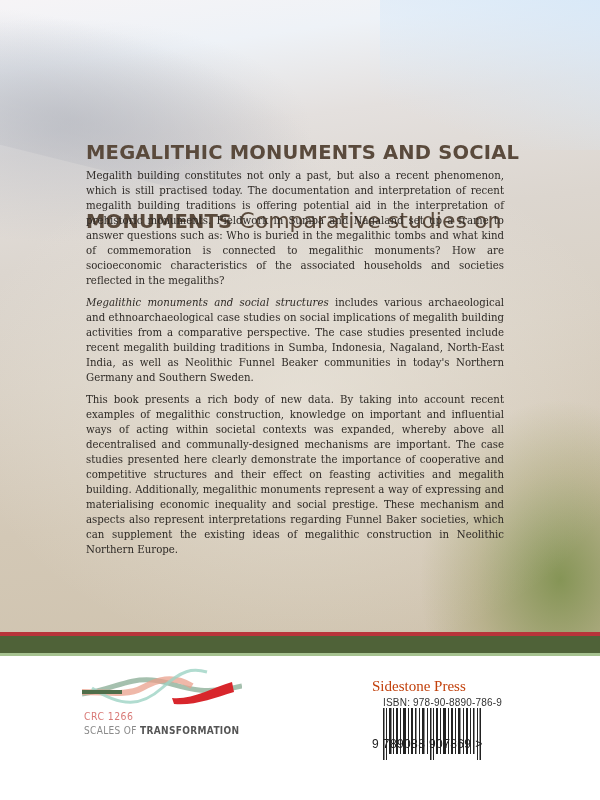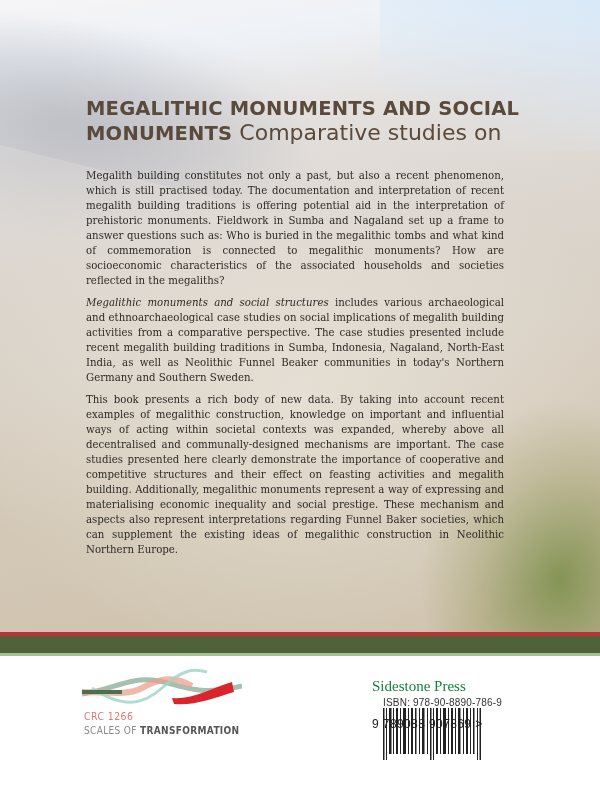--- a/index.html
+++ b/index.html
@@ -22,39 +22,39 @@
     transform: rotate(14deg);
   }
   .haze {
     position: absolute; left: 0; top: 150px; width: 600px; height: 480px;
     background: radial-gradient(ellipse 340px 260px at 300px 250px, rgba(240,236,228,0.55), rgba(240,236,228,0) 100%);
   }
 
   .title-block { position: absolute; left: 86px; top: 97px; width: 430px; color: #5a4a3c; font-family: "DejaVu Sans", sans-serif; }
   .title-bold { font-weight: bold; font-size: 19.5px; letter-spacing: 0.2px; }
   .title-sub { font-weight: normal; font-size: 22px; }
-  .title-line { line-height: 24px; white-space: nowrap; }
+  .title-line { line-height: 24px; white-space: nowrap; margin-top: 44px; }
 
   .body-text { position: absolute; left: 86px; top: 168px; width: 430px; color: #2e2a26; font-size: 10.2px; line-height: 15px; text-align: justify; }
   .body-text p { margin: 0 12px 7px 0; }
   .body-text em { font-style: italic; }
 
   .stripe-red { position: absolute; left: 0; top: 632px; width: 600px; height: 4px; background: #b8343a; }
   .stripe-green { position: absolute; left: 0; top: 636px; width: 600px; height: 17px; background: #4f6238; }
   .stripe-light { position: absolute; left: 0; top: 653px; width: 600px; height: 3px; background: #a6c290; }
 
   .logo { position: absolute; left: 82px; top: 668px; width: 160px; height: 70px; }
   .logo-crc { position: absolute; left: 2px; top: 42px; font-family: "DejaVu Sans", sans-serif; font-size: 11px; color: #d97a77; letter-spacing: 0.5px; transform: scaleX(0.85); transform-origin: left; }
   .logo-scales { position: absolute; left: 2px; top: 56px; font-family: "DejaVu Sans", sans-serif; font-size: 11px; color: #8a8a8a; letter-spacing: 0.4px; white-space: nowrap; transform: scaleX(0.82); transform-origin: left; }
   .logo-scales b { color: #555; font-weight: bold; }
 
-  .publisher { position: absolute; left: 372px; top: 678px; font-family: "Liberation Serif", serif; font-size: 15px; color: #15803d; }
+  .publisher { position: absolute; left: 372px; top: 678px; font-family: "Liberation Serif", serif; font-size: 15px; color: #c2410c; }
   .isbn { position: absolute; left: 383px; top: 697px; font-family: "Liberation Sans", sans-serif; font-size: 10px; color: #333; letter-spacing: 0.2px; }
   .barcode { position: absolute; left: 383px; top: 708px; width: 98px; height: 52px; }
-  .barcode-digits { position: absolute; left: 372px; top: 717px; font-family: "Liberation Sans", sans-serif; font-size: 12px; color: #222; letter-spacing: 0.4px; white-space: nowrap; }
+  .barcode-digits { position: absolute; left: 372px; top: 737px; font-family: "Liberation Sans", sans-serif; font-size: 12px; color: #222; letter-spacing: 0.4px; white-space: nowrap; }
 </style>
 </head>
 <body>
 
 <div class="cover-top">
   <div class="sky-right"></div>
   <div class="mountain"></div>
   <div class="haze"></div>
 </div>
 

